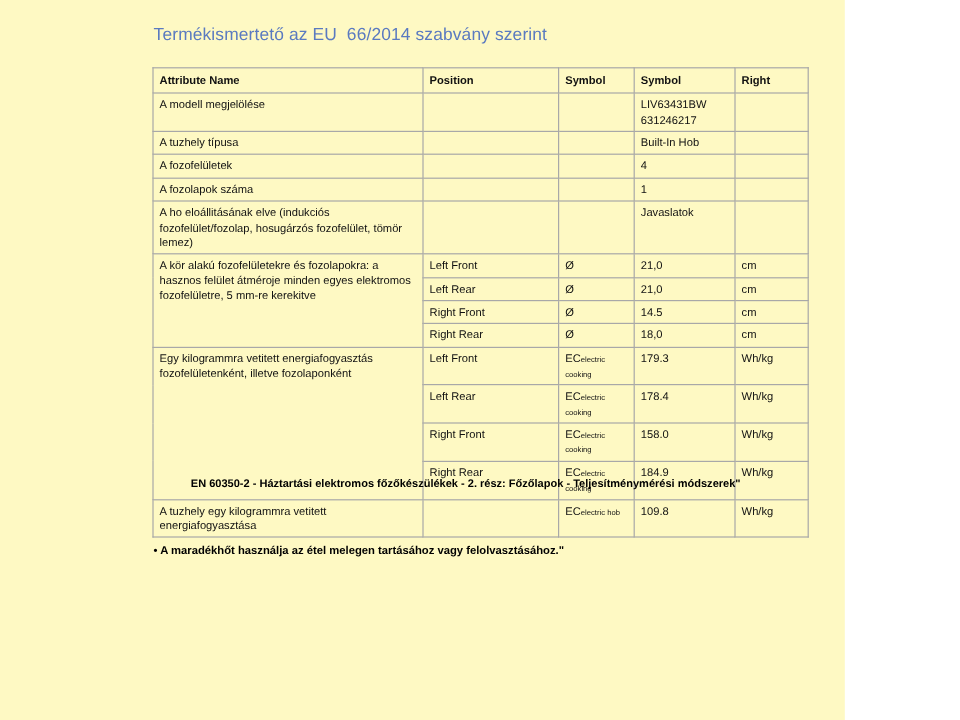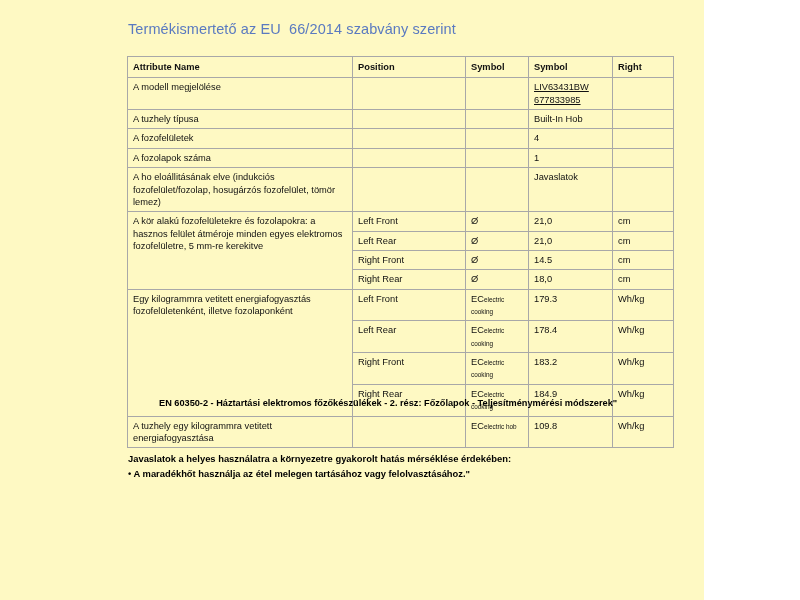--- a/index.html
+++ b/index.html
@@ -79,21 +79,21 @@
   .tips {
     position: absolute;
     left: 128px;
     top: 452px;
     font-size: 9.4px;
     font-weight: bold;
     color: #000;
     line-height: 1.58;
   }
   .tips .tip-line { white-space: nowrap; }
-  .cell-line { display: block; text-decoration: underline; }
+  .cell-line { display: block; }
 </style>
 </head>
 <body>
 
 <div class="page">
 
   <div class="doc-title">Termékismertető az EU  66/2014 szabvány szerint</div>
 
   <table class="spec">
     <colgroup>
@@ -113,21 +113,21 @@
       </tr>
     </thead>
     <tbody>
 
       <tr>
         <td>A modell megjelölése</td>
         <td></td>
         <td></td>
         <td>
           <span class="cell-line">LIV63431BW</span>
-          <span class="cell-line">677833985</span>
+          <span class="cell-line">631246217</span>
         </td>
         <td></td>
       </tr>
 
       <tr>
         <td>A tuzhely típusa</td>
         <td></td>
         <td></td>
         <td>Built-In Hob</td>
         <td></td>
@@ -192,21 +192,21 @@
       </tr>
       <tr>
         <td>Left Rear</td>
         <td><span class="ec-wrap"><span class="ec-base">EC</span><span class="ec-sub">electric cooking</span></span></td>
         <td>178.4</td>
         <td>Wh/kg</td>
       </tr>
       <tr>
         <td>Right Front</td>
         <td><span class="ec-wrap"><span class="ec-base">EC</span><span class="ec-sub">electric cooking</span></span></td>
-        <td>183.2</td>
+        <td>158.0</td>
         <td>Wh/kg</td>
       </tr>
       <tr>
         <td>Right Rear</td>
         <td><span class="ec-wrap"><span class="ec-base">EC</span><span class="ec-sub">electric cooking</span></span></td>
         <td>184.9</td>
         <td>Wh/kg</td>
       </tr>
 
       <tr>
@@ -216,17 +216,16 @@
         <td>109.8</td>
         <td>Wh/kg</td>
       </tr>
 
     </tbody>
   </table>
 
   <div class="en-note">EN 60350-2 - Háztartási elektromos főzőkészülékek - 2. rész: Főzőlapok - Teljesítménymérési módszerek"</div>
 
   <div class="tips">
-    <div class="tip-line">Javaslatok a helyes használatra a környezetre gyakorolt hatás mérséklése érdekében:</div>
     <div class="tip-line">• A maradékhőt használja az étel melegen tartásához vagy felolvasztásához."</div>
   </div>
 
 </div>
 
 </body></html>

